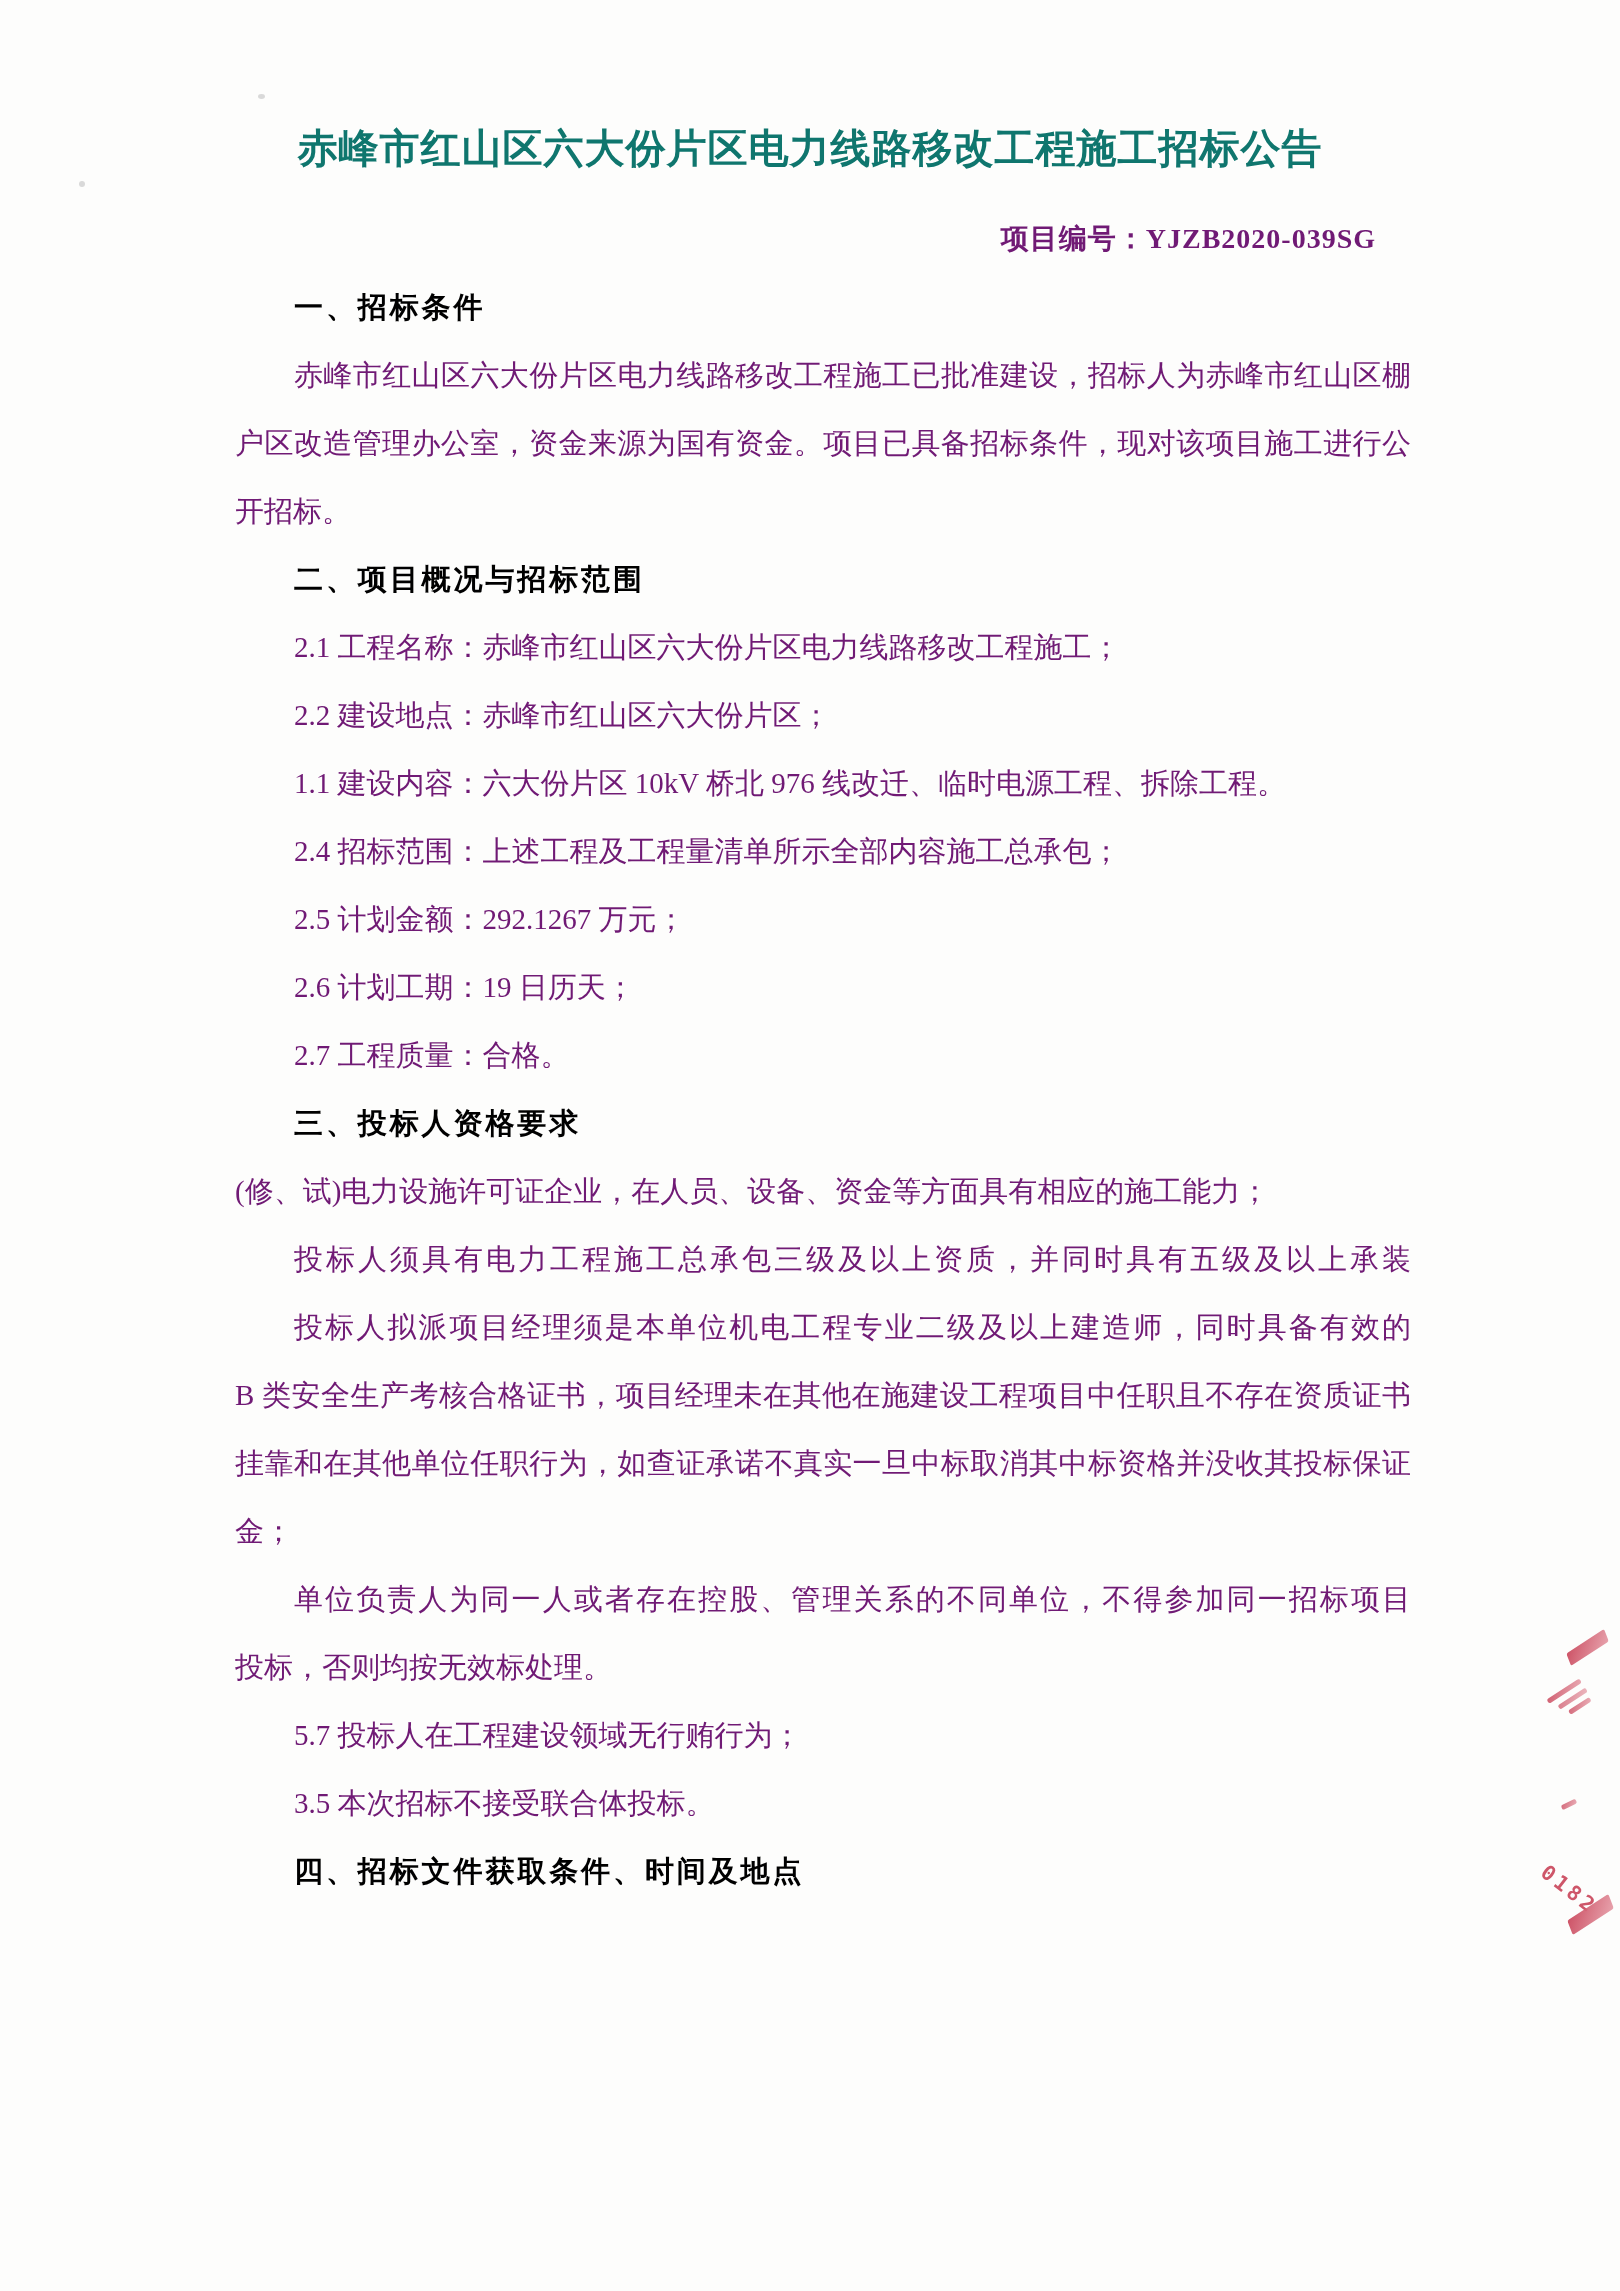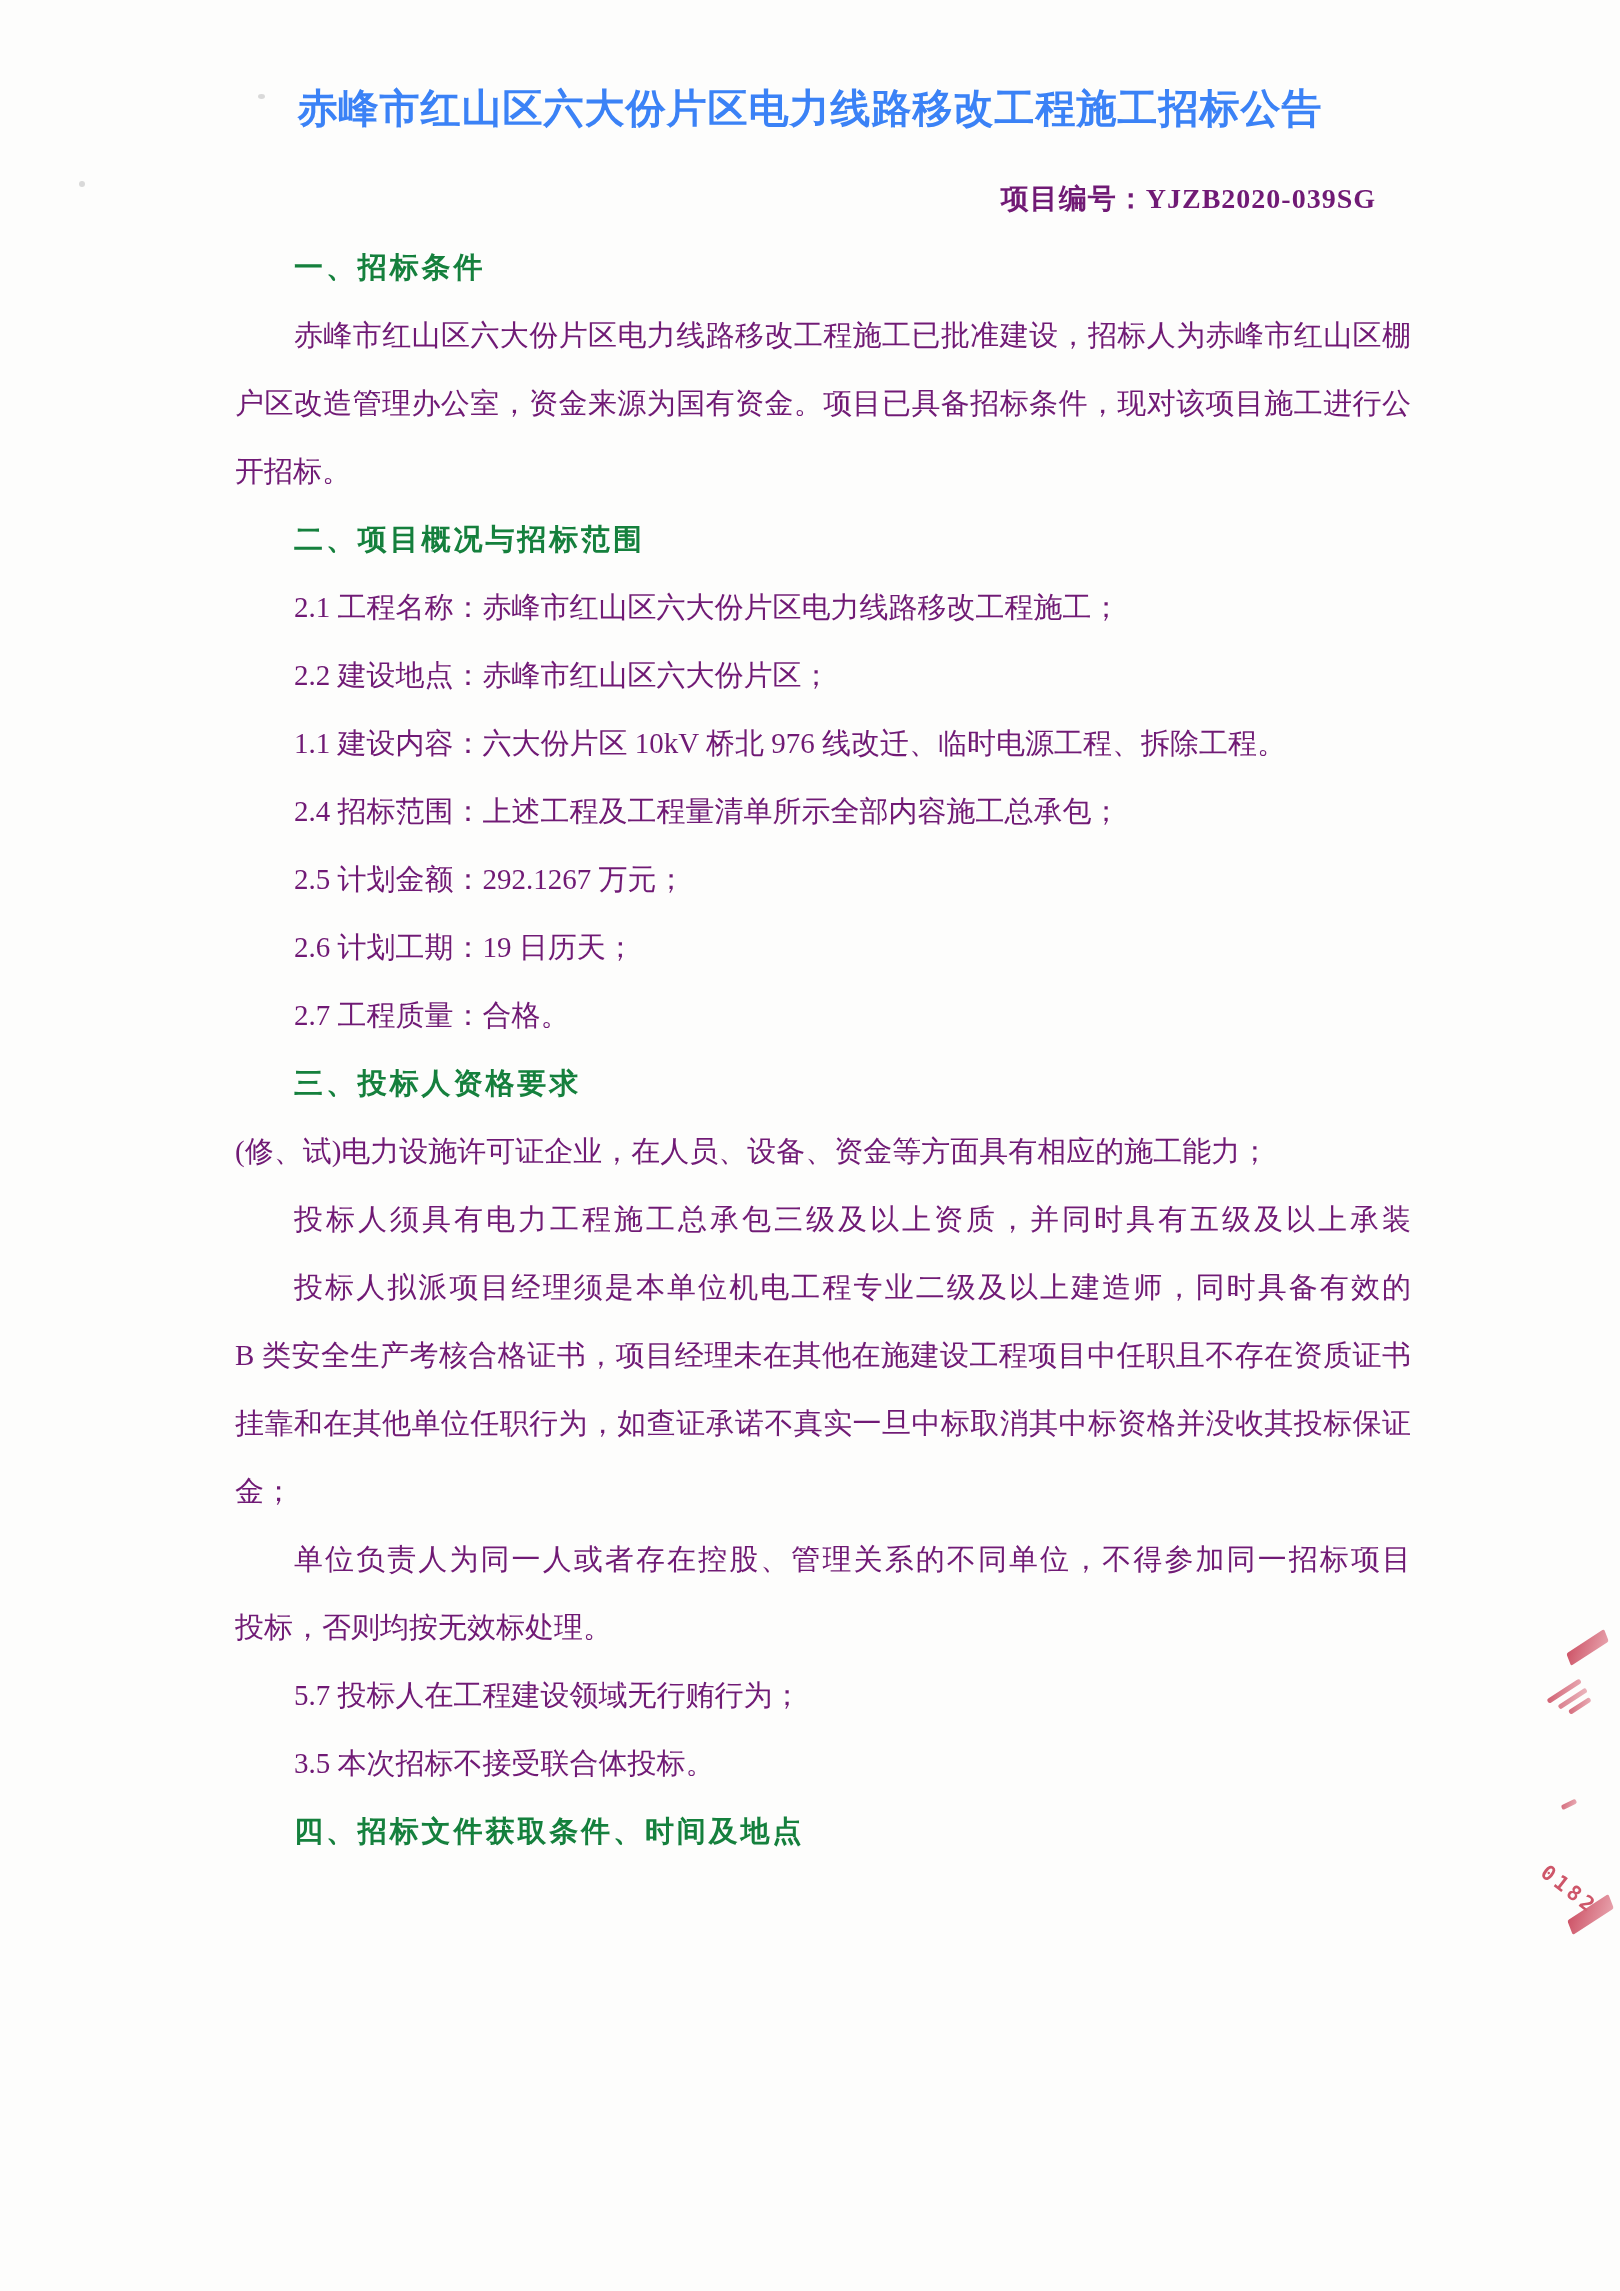--- a/index.html
+++ b/index.html
@@ -5,30 +5,30 @@
   html,body{margin:0;padding:0;background:#ffffff;}
   .page{
     position:relative;
     width:1620px;height:2292px;
     background:#fdfdfc;
     overflow:hidden;
     font-family:"Liberation Serif","DejaVu Serif",serif;
     color:#1f1f1f;
   }
   .doc-title{
-    margin:0;
-    padding-top:80px;
+    margin:8px;
+    padding-top:112px;
     height:59px;
     text-align:center;
     font-family:"Liberation Sans","DejaVu Sans",sans-serif;
     font-weight:700;
     font-size:40px;
     line-height:57px;
     letter-spacing:1px;
-    color:#3b82f6;
+    color:#0f766e;
   }
   .doc-body{
     margin-left:235px;
     width:1176px;
   }
   .ln{
     box-sizing:border-box;
     height:68px;
     line-height:68px;
     font-size:29px;
@@ -38,21 +38,21 @@
   .ln.nowrapln{white-space:nowrap;}
   .ln.fill{
     text-align:justify;
     text-align-last:justify;
   }
   .ind{text-indent:59px;}
   .head{
     font-family:"Liberation Sans","DejaVu Sans",sans-serif;
     font-weight:700;
     letter-spacing:2.9px;
-    color:#15803d;
+    color:#000000;
   }
   .project{
     margin-top:25.5px;
     text-align:right;
     padding-right:35px;
     font-size:28px;
     font-weight:600;
     letter-spacing:1px;
   }
   

